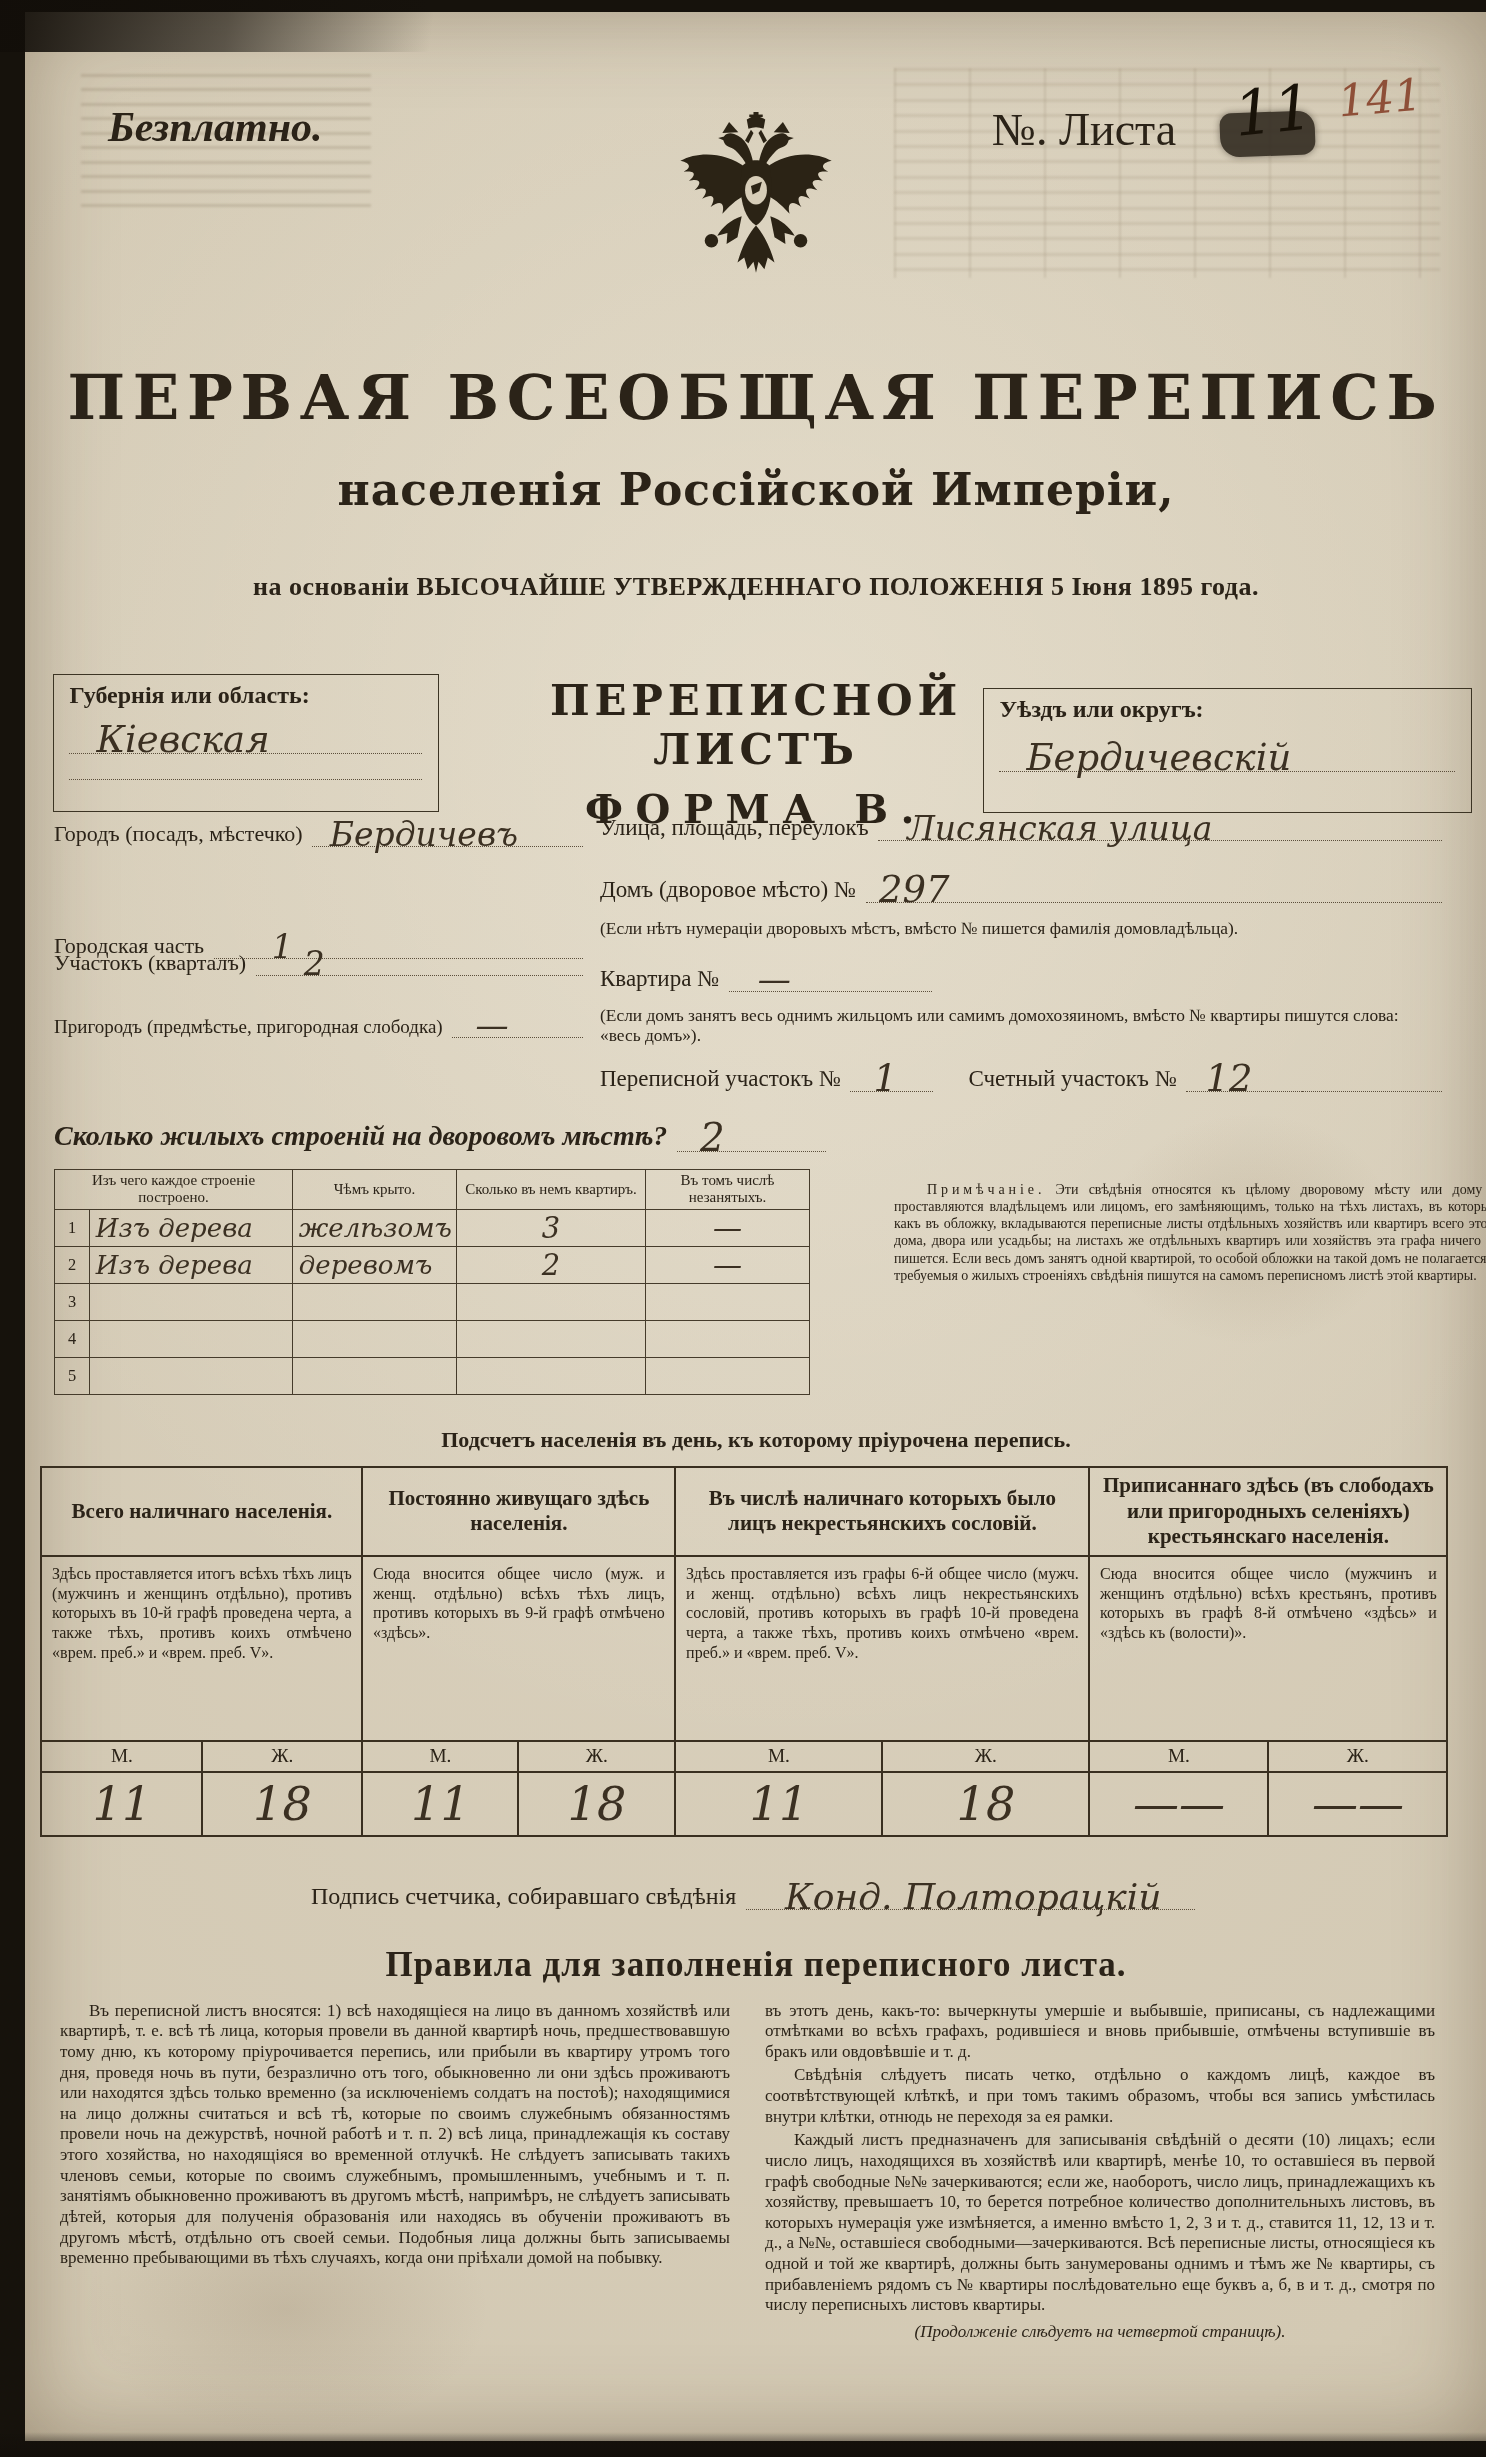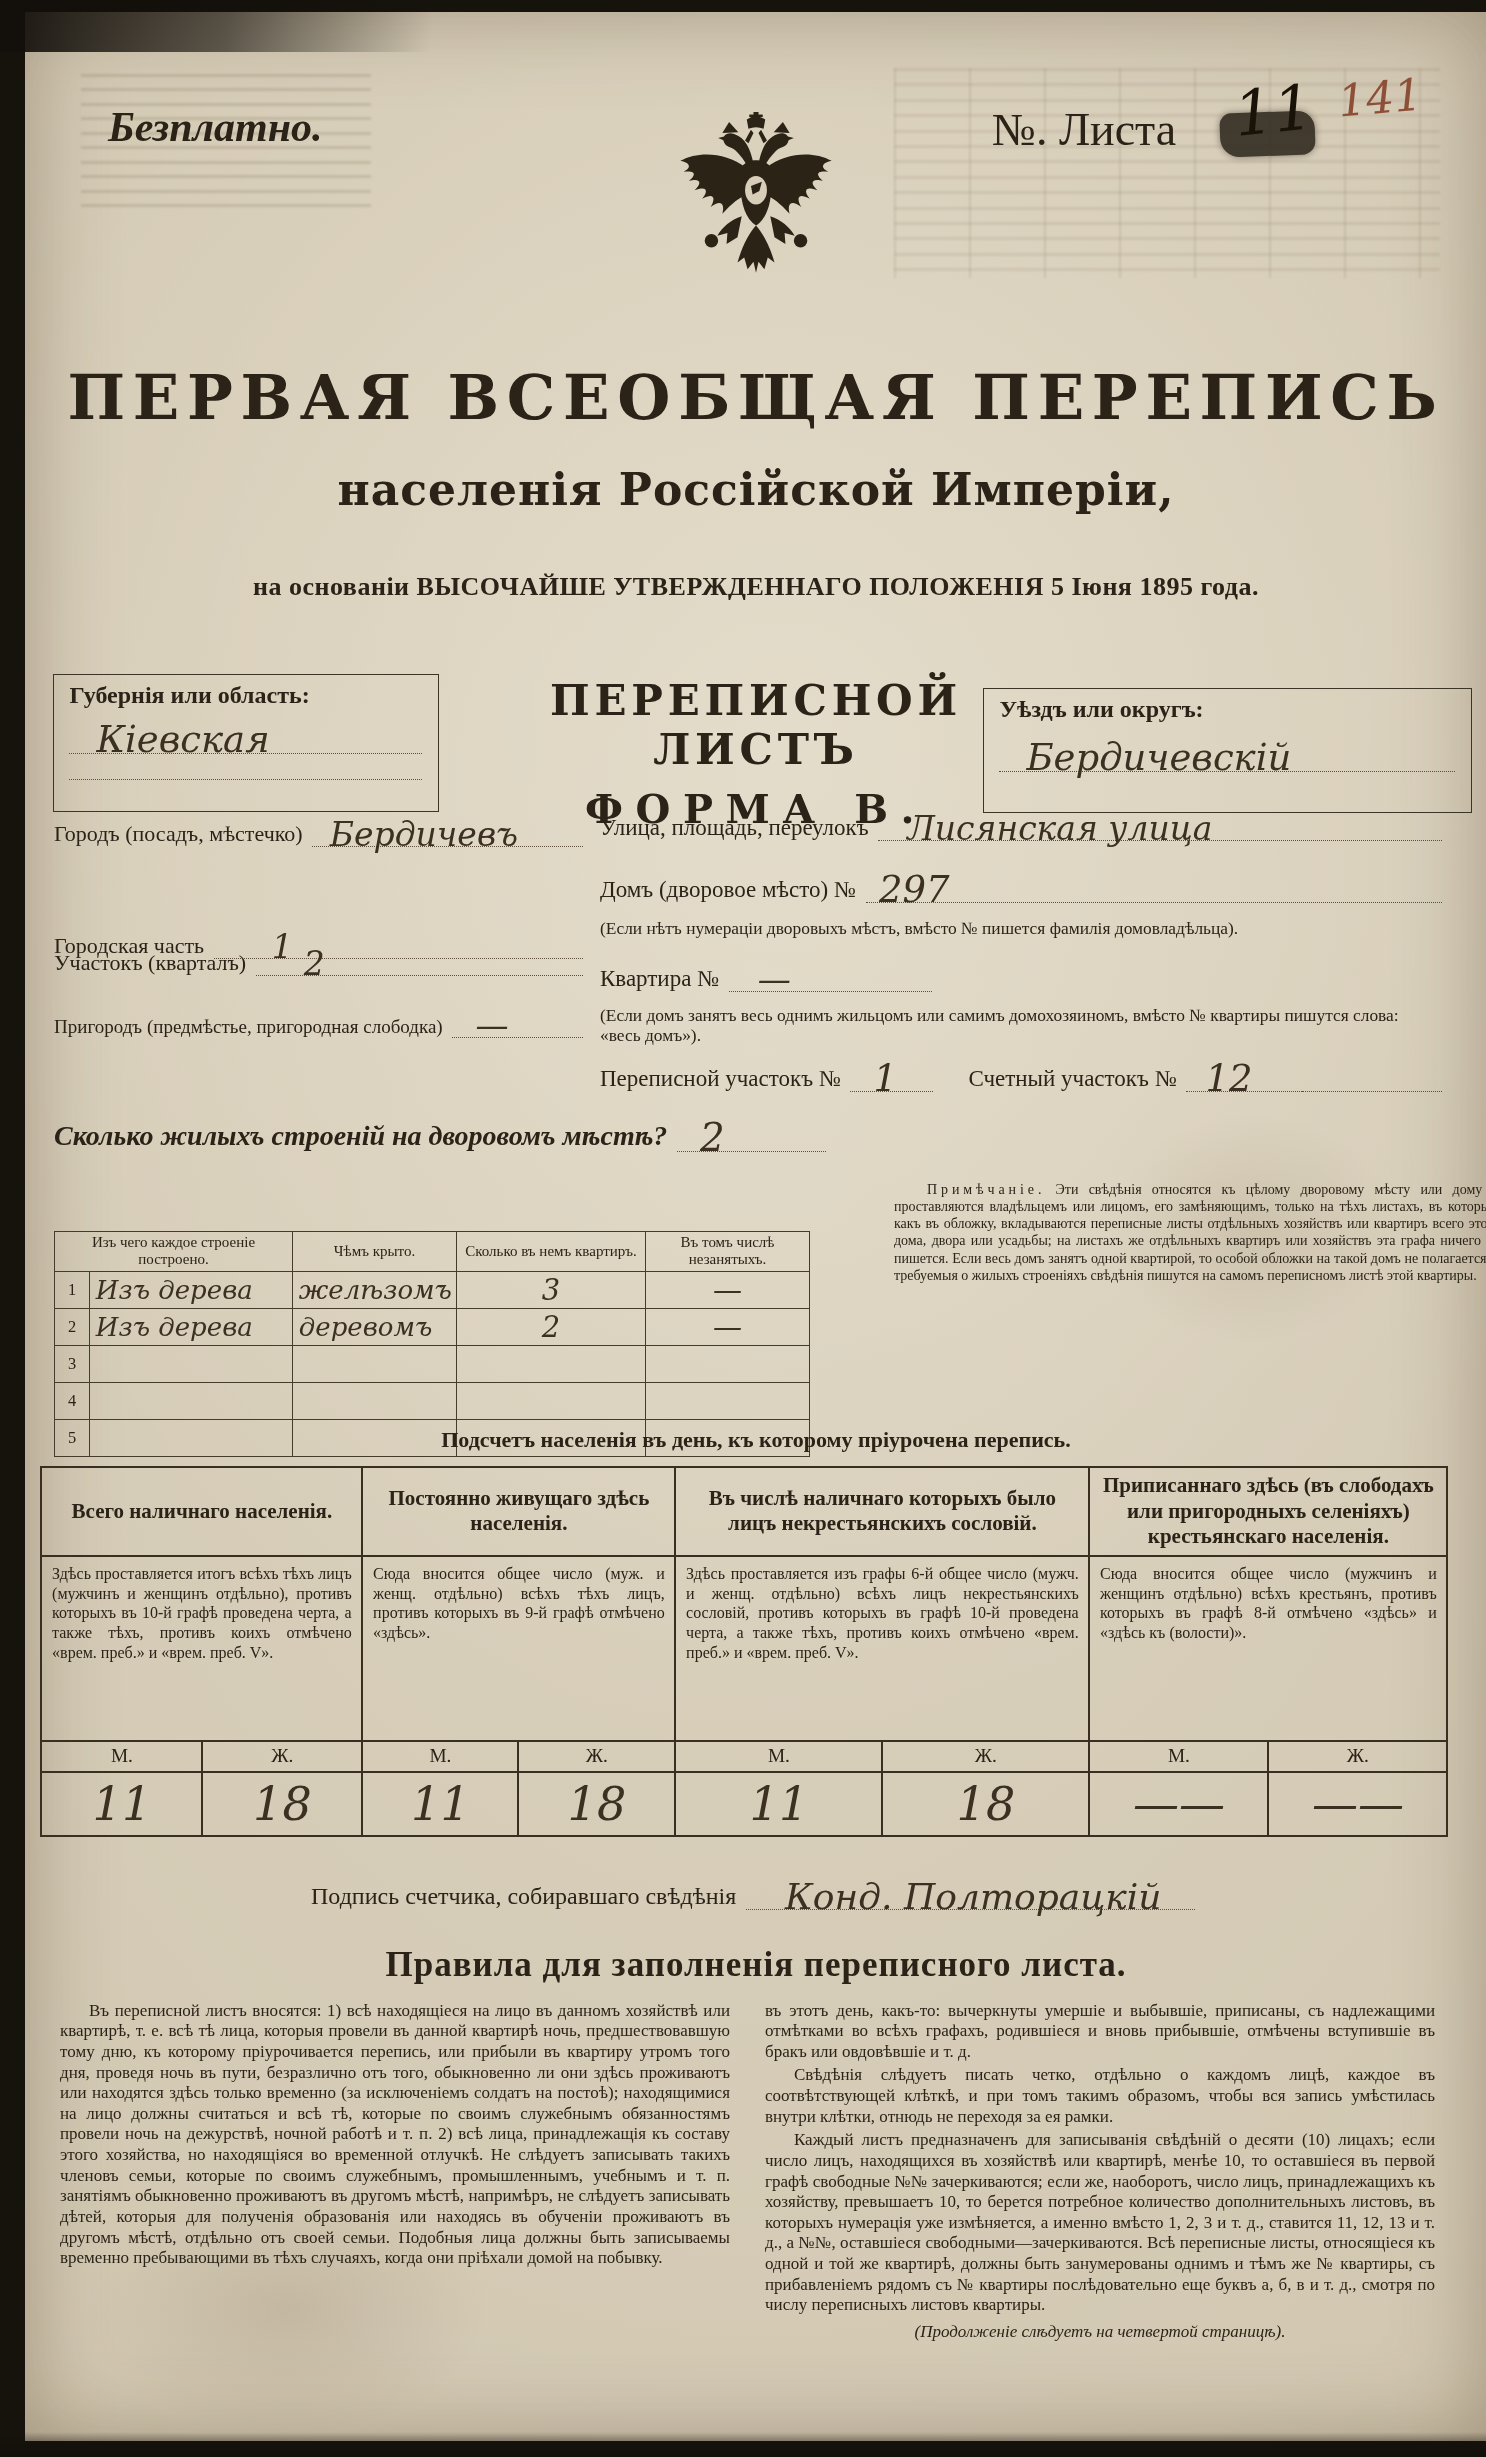--- a/index.html
+++ b/index.html
@@ -28,21 +28,21 @@
   .ftitle{left:50%;transform:translateX(-50%);top:664px;width:618px;text-align:center}
   .ft1{font-size:42px;font-weight:bold;letter-spacing:4.8px;font-family:"DejaVu Serif",serif}
   .ft2{font-size:40px;font-weight:bold;letter-spacing:12.6px;font-family:"DejaVu Serif",serif;margin-top:11.6px}
   .field{position:absolute;display:flex;align-items:flex-end}
   .lbl{white-space:nowrap;padding-right:9.7px}
   .fill{flex:1;border-bottom:1.9px dotted #5c4f3c;position:relative;height:7.7px}
   .hv{position:absolute;bottom:-3.9px;font-size:33px;white-space:nowrap;line-height:.85}
   .smallnote{position:absolute;font-size:17.4px;line-height:1.16}
   .q{font-style:italic;font-weight:bold;font-size:28px}
   table{border-collapse:collapse}
-  .bld{position:absolute;left:29px;top:1219px;width:755px;table-layout:fixed}
+  .bld{position:absolute;left:29px;top:1157px;width:755px;table-layout:fixed}
   .bld th,.bld td{border:1.9px solid #453b2b}
   .bld th{font-size:15px;font-weight:normal;padding:2.9px 5.8px;line-height:1.12;text-align:center;vertical-align:middle}
   .bld td{height:36px;padding:0 5.8px;vertical-align:middle}
   .bld .num{text-align:center;font-size:16.4px}
   .bld .bh{font-size:26px}
   .bld .bc{text-align:center;font-size:29px}
   .note{position:absolute;left:855px;top:1155px;width:606px;font-size:14px;line-height:1.235;text-align:justify;text-indent:33px;margin:14px}
   .nl{letter-spacing:3.9px}
   .poptitle{top:1415px;font-size:22px;font-weight:bold}
   .pop{position:absolute;left:15.4px;top:1454px;width:1406px;table-layout:fixed}

